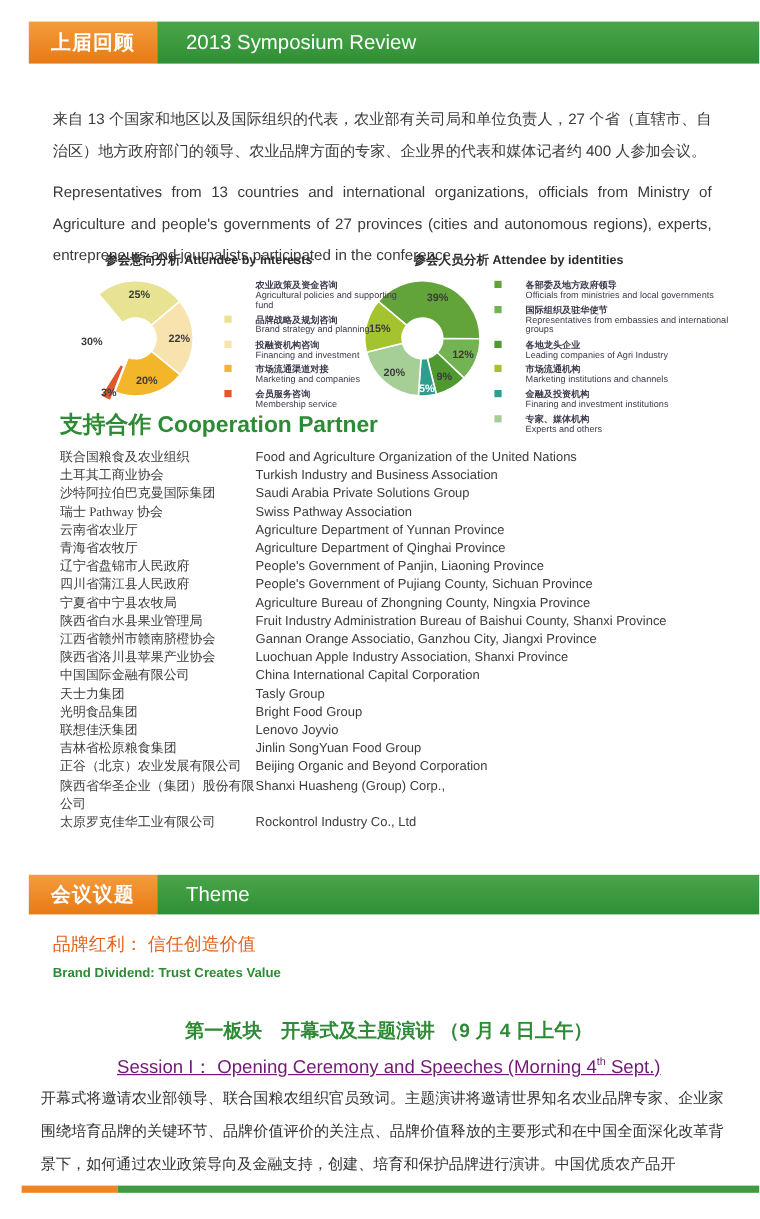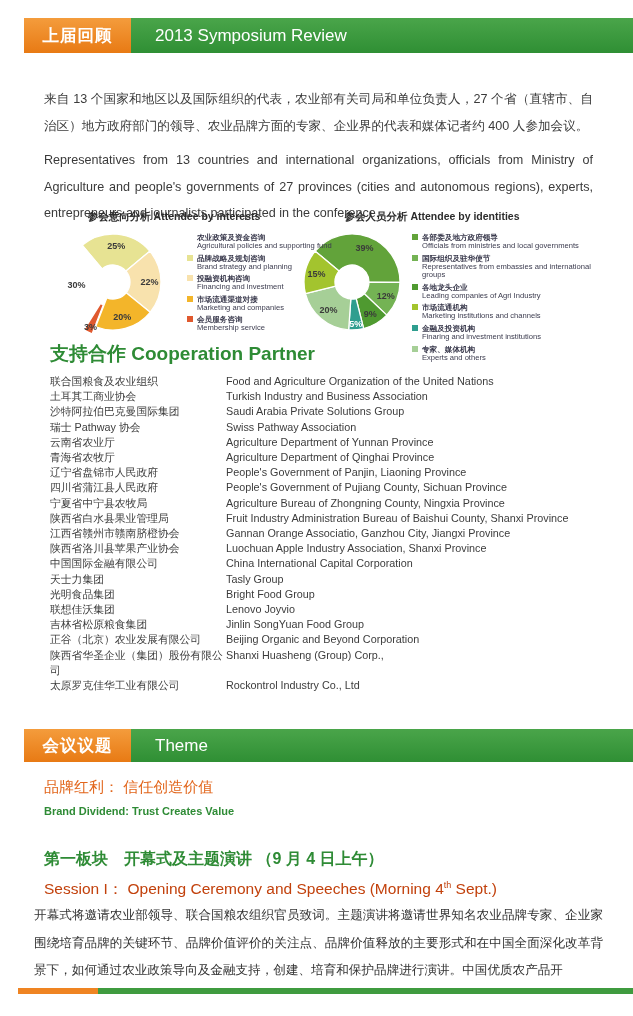--- a/index.html
+++ b/index.html
@@ -23,39 +23,39 @@
   .charts{position:absolute;top:205px;left:0;width:633px;height:148px;}
   .chart-title{position:absolute;top:5px;font-size:10.5px;font-weight:600;color:#2c2c2c;text-align:center;}
   .t1{left:48px;width:252px;}
   .t2{left:323px;width:218px;}
   .donut{position:absolute;top:22px;width:110px;height:110px;}
   .d0{left:58px;}
   .d1{left:297px;}
   .legend{position:absolute;top:28px;color:#3b3b4e;}
   .l0{left:187px;width:154px;}
   .l1{left:412px;width:202px;}
-  .legend-item{display:flex;margin-bottom:3px;}
+  .legend-item{display:flex;margin-bottom:3px;gap:16px;}
   .legend-swatch{flex:0 0 6px;width:6px;height:6px;margin:1px 4px 0 0;}
   .legend-zh{font-size:7.6px;line-height:9px;font-weight:700;}
   .legend-en{font-size:7.6px;line-height:8.6px;}
 
   
   .partners-heading{position:absolute;top:341px;left:50px;margin:0;font-size:19px;font-weight:700;color:#2e8b35;}
   .partner-list{position:absolute;top:374px;left:50px;width:548px;}
   .partner-row{display:flex;font-size:10.8px;line-height:15.2px;color:#3c3c3c;}
-  .partner-zh{flex:none;width:176px;}
+  .partner-zh{flex:none;width:163px;font-family:Liberation Serif, serif;}
   .partner-en{flex:1;}
 
   
   .theme-block{position:absolute;top:778px;left:44px;width:560px;}
   .theme-zh{margin:0;font-size:15px;font-weight:400;color:#e2661c;}
   .theme-en{margin:8px 0 0;font-size:11px;font-weight:700;color:#2e8b35;}
-  .session-block{position:absolute;top:849px;left:44px;width:560px;}
+  .session-block{position:absolute;top:849px;left:44px;width:560px;text-align:center;}
   .session-zh{margin:0;font-size:16px;font-weight:700;color:#2e8b35;}
-  .session-en{margin:9px 0 0;font-size:15.5px;color:#c2410c;}
+  .session-en{margin:9px 0 0;font-size:15.5px;color:#701a75;text-decoration:underline;}
   .session-en sup{font-size:9px;}
   .body-par{position:absolute;top:900px;left:32px;width:569px;margin:2px;
             font-size:12.6px;line-height:27.5px;text-align:justify;color:#333;}
 
   
   .bottom-stripe{position:absolute;top:988px;left:18px;right:0;height:6px;display:flex;}
   .s-orange{width:80px;background:#ef8422;}
   .s-green{flex:1;background:#3f9b3f;}
 </style>
 </head>

